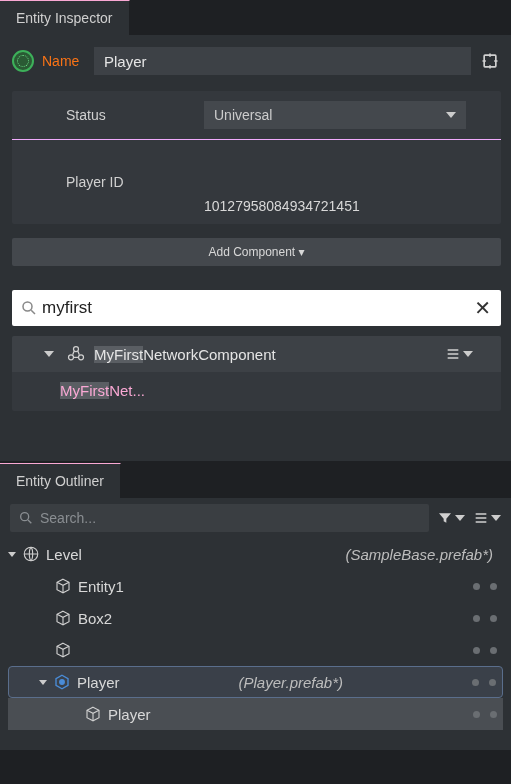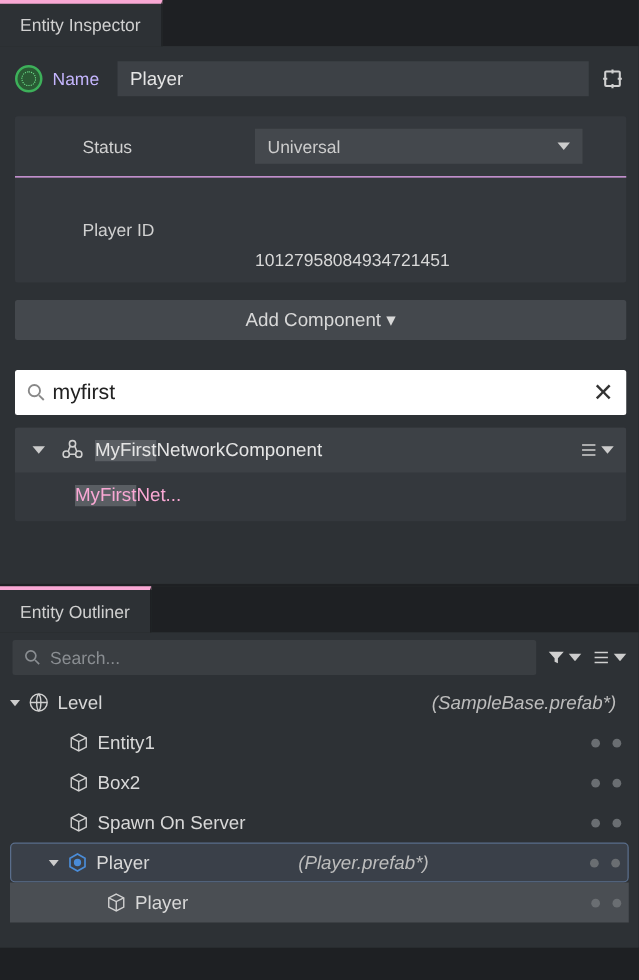--- a/index.html
+++ b/index.html
@@ -16,21 +16,21 @@
   }
   .tab-header {
     display: flex;
     background: #1e2023;
   }
   .tab {
     background: #2d3135;
     padding: 9px 16px;
     color: #d0d0d0;
     font-size: 14px;
-    border-top: 3px solid #f9a8d4;
+    border-top: 1px solid #f9a8d4;
     border-right: 1px solid #1e2023;
   }
   .inspector-body {
     padding: 12px 10px 50px 12px;
     background: #2d3135;
   }
   .name-row {
     display: flex;
     align-items: center;
     gap: 8px;
@@ -42,21 +42,21 @@
     background: #2a5a34;
     display: flex; align-items: center; justify-content: center;
     position: relative;
   }
   .entity-type-icon::before {
     content: "";
     width: 10px; height: 10px;
     border: 1.5px dotted #6de08a;
     border-radius: 50%;
   }
-  .name-label { min-width: 44px; color: #c4b5fd; }
+  .name-label { min-width: 44px; color: #f97316; }
   .name-input {
     flex: 1;
     background: #3d4146;
     border: none;
     color: #e5e5e5;
     font-size: 15px;
     padding: 4px 10px;
     height: 28px;
     outline: none;
   }
@@ -94,21 +94,21 @@
     border-left: 5px solid transparent;
     border-right: 5px solid transparent;
     border-top: 6px solid #cccccc;
   }
   .add-comp {
     margin-top: 14px;
     background: #44484d;
     text-align: center;
     padding: 7px 0;
     color: #d8d8d8;
-    font-size: 15px;
+    font-size: 12px;
     cursor: pointer;
     border-radius: 2px;
   }
   .search-wrap {
     margin-top: 24px;
     background: #ffffff;
     display: flex;
     align-items: center;
     height: 36px;
     border-radius: 2px;
@@ -131,21 +131,21 @@
   .comp-group {
     margin-top: 10px;
     background: #34383d;
     border-radius: 2px;
     overflow: hidden;
   }
   .comp-header {
     background: #3d4146;
     display: flex;
     align-items: center;
-    padding: 8px 10px;
+    padding: 8px 28px;
     gap: 8px;
   }
   .expand-caret {
     width: 0; height: 0;
     border-left: 5px solid transparent;
     border-right: 5px solid transparent;
     border-top: 6px solid #cccccc;
     margin: 0 4px;
   }
   .comp-icon {
@@ -368,21 +368,20 @@
           </span>
         </div>
         <div class="tree-row" style="padding-left: 30px;">
           <span style="width:10px"></span>
           <span>
             <svg viewBox="0 0 24 24" width="18" height="18" stroke="#d0d0d0" fill="none" stroke-width="1.5">
               <path d="M12 3l8 4v10l-8 4-8-4V7z"></path>
               <path d="M4 7l8 4 8-4M12 11v10"></path>
             </svg>
           </span>
-          <span class="tree-label">Spawn On Server</span>
           <span class="dots">
             <span class="dot"></span>
             <span class="dot"></span>
           </span>
         </div>
         <div class="tree-row selected-group" style="padding-left: 30px;">
           <span class="tree-caret"></span>
           <span>
             <svg viewBox="0 0 24 24" width="18" height="18" stroke="#4a8cd8" fill="none" stroke-width="1.8">
               <path d="M12 3l8 4.5v9L12 21l-8-4.5v-9z"></path>

